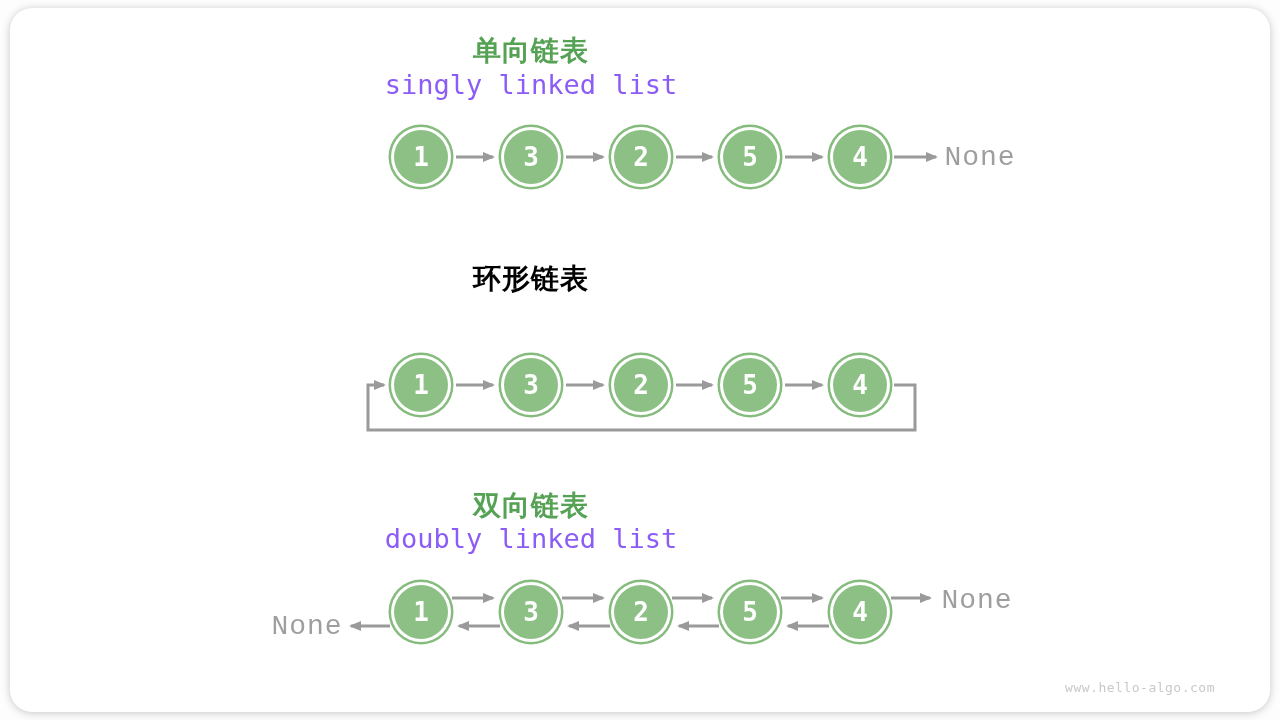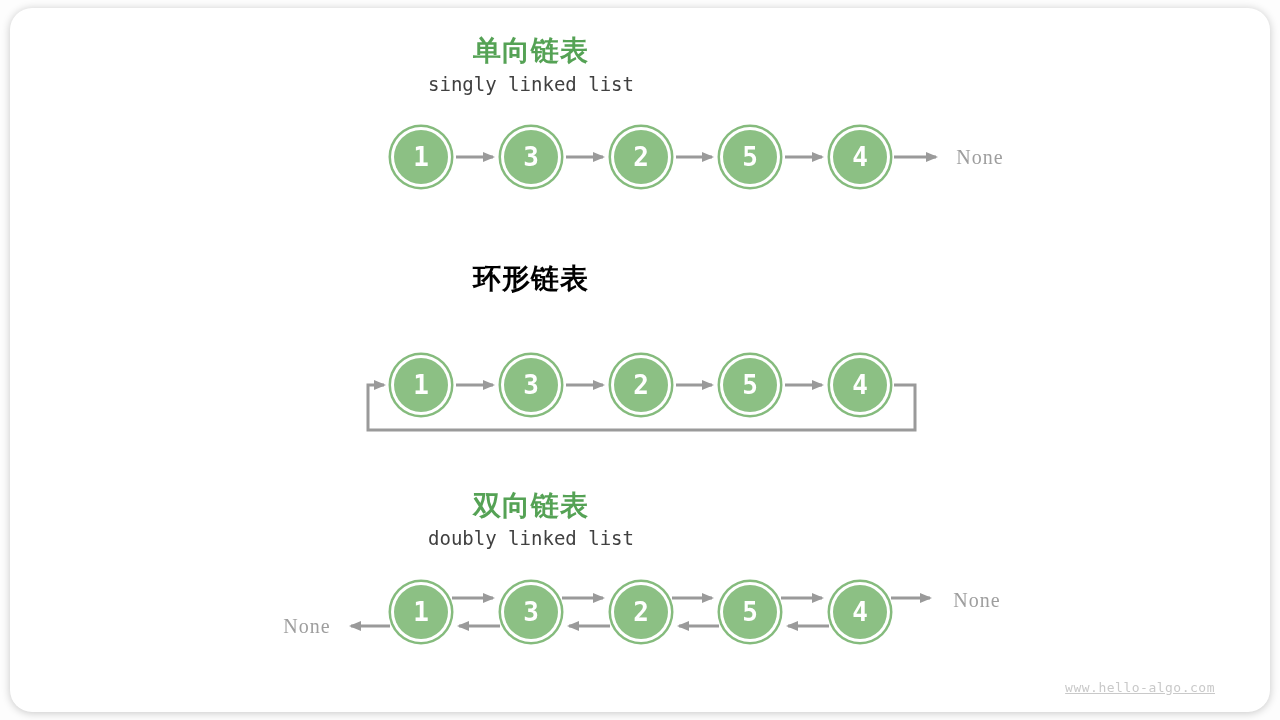--- a/index.html
+++ b/index.html
@@ -12,37 +12,37 @@
     background:#ffffff;border-radius:22px;
     box-shadow:0 1px 8px rgba(0,0,0,0.22);
   }
   .title-zh{
     position:absolute;transform:translate(-50%,-50%);
     font-weight:bold;font-size:28px;letter-spacing:1px;white-space:nowrap;
   }
   .title-en{
     position:absolute;transform:translate(-50%,-50%);
     font-family:"DejaVu Sans Mono","Liberation Mono",monospace;
-    font-size:19px;color:#404040;white-space:nowrap;
+    font-size:27px;color:#8b5cf6;white-space:nowrap;
   }
   .node{
     position:absolute;width:54px;height:54px;border-radius:50%;
     display:flex;align-items:center;justify-content:center;
     font-family:"DejaVu Sans Mono","Liberation Mono",monospace;
     font-size:26px;font-weight:600;color:#ffffff;
   }
   .none-label{
     position:absolute;transform:translate(-50%,-50%);
-    font-family:Liberation Serif, serif;
-    font-size:20px;letter-spacing:1px;white-space:nowrap;
+    font-family:Liberation Mono, monospace;
+    font-size:28px;letter-spacing:1px;white-space:nowrap;
   }
   .watermark{
     position:absolute;top:680px;right:65px;
     font-family:"DejaVu Sans Mono","Liberation Mono",monospace;
-    font-size:13px;color:#c9c9c9;letter-spacing:0.5px;text-decoration:underline;
+    font-size:13px;color:#c9c9c9;letter-spacing:0.5px;
   }
   svg{position:absolute;left:0;top:0;pointer-events:none;}
 </style>
 </head>
 <body>
 
 <div id="stage">
   <div class="card"></div>
 
   <svg id="arrow-layer" width="1280" height="720" viewBox="0 0 1280 720">

